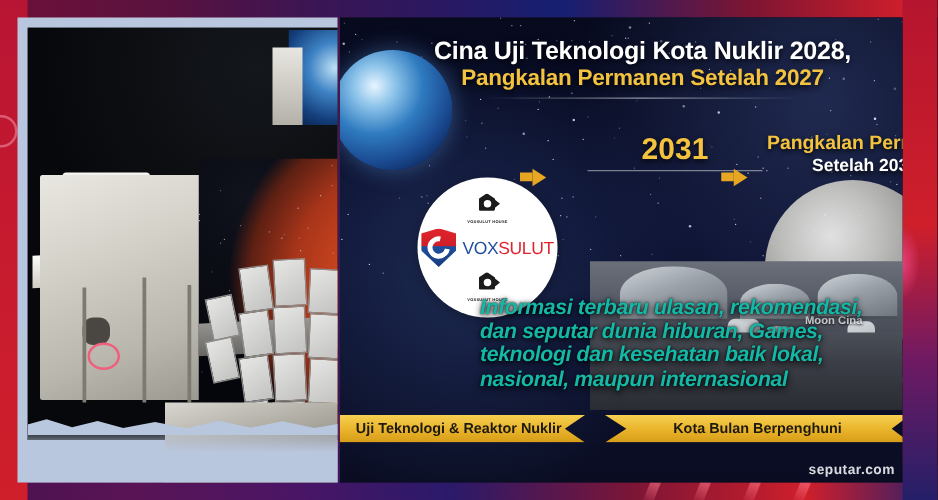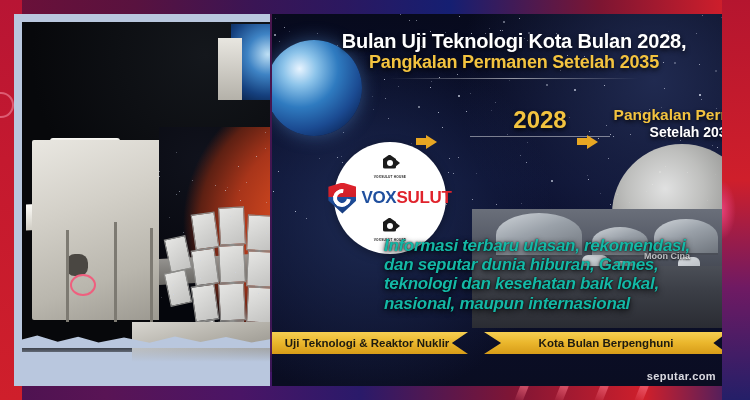--- a/index.html
+++ b/index.html
@@ -283,21 +283,21 @@
   .shield-outer {
     position:absolute; inset:0;
     background:linear-gradient(180deg,#e0232c 0%, #cf1f28 45%, #1f4f9e 46%, #173c7d 100%);
     clip-path:polygon(50% 0,100% 14%,100% 58%,50% 100%,0 58%,0 14%);
   }
   .shield-swirl {
     position:absolute; left:5px; top:6px; width:18px; height:18px;
     border:4px solid #ffffff; border-radius:50%;
     border-right-color:transparent; transform:rotate(-35deg);
   }
-  .brand { font-size:17px; font-weight:bold; letter-spacing:-.3px; }
+  .brand { font-size:14px; font-weight:normal; letter-spacing:-.3px; }
   .brand .vox { color:#1f4f9e; }
   .brand .sulut { color:#e0232c; }
 
   
   .overlay-desc {
     position:absolute; left:112px; top:222px; width:336px;
     font-size:17px; font-weight:bold; font-style:italic;
     color:#14b8a6; line-height:1.13;
     text-shadow:0 2px 6px rgba(0,0,0,.95), 0 0 2px rgba(0,0,0,.9);
     letter-spacing:-.3px;
@@ -585,27 +585,27 @@
         <div class="star" style="width: 2px; height: 2px; left: 442.649px; top: 55.5841px; opacity: 0.29;"></div>
         <div class="star" style="width: 1px; height: 1px; left: 125.573px; top: 139.436px; opacity: 0.89;"></div>
         <div class="star" style="width: 1px; height: 1px; left: 95.5343px; top: 167.98px; opacity: 0.34;"></div>
         <div class="star" style="width: 1px; height: 1px; left: 380.311px; top: 169.734px; opacity: 0.81;"></div>
       </div>
 
     <div class="earth"></div>
     <div class="moon"></div>
 
     <div class="headline">
-      <div class="hl1">Bulan Uji Teknologi Kota Bulan 2028,</div>
-      <div class="hl2">Pangkalan Permanen Setelah 2035</div>
+      <div class="hl1">Cina Uji Teknologi Kota Nuklir 2028,</div>
+      <div class="hl2">Pangkalan Permanen Setelah 2027</div>
       <div class="hl-rule"></div>
     </div>
 
     <div class="ms-left">
-      <div class="ms-year">2028</div>
+      <div class="ms-year">2031</div>
       <div class="ms-rule"></div>
     </div>
     <div class="arrow-tail" style="left:144px;top:124px;"></div>
     <div class="arrow" style="left:154px;top:121px;"></div>
     <div class="arrow-tail" style="left:305px;top:124px;"></div>
     <div class="arrow" style="left:315px;top:121px;"></div>
 
     <div class="ms-right">
       <div class="ms-r1">Pangkalan Permanen</div>
       <div class="ms-r2">Setelah 2030</div>

